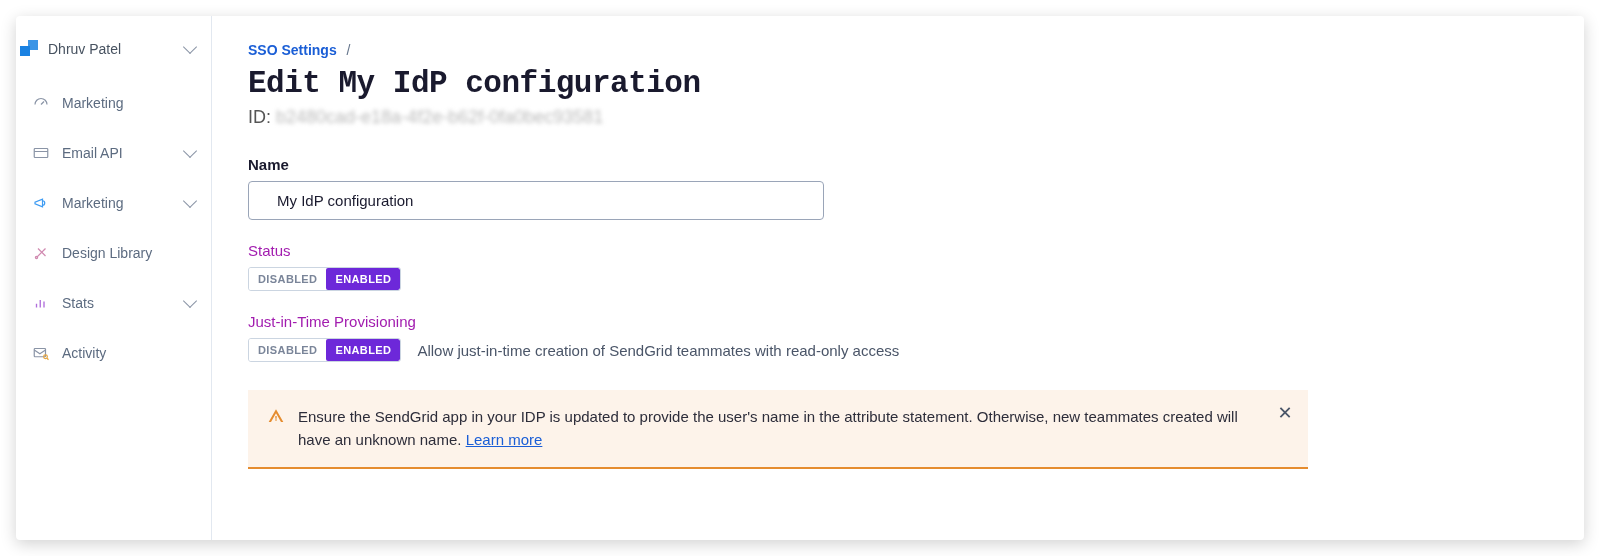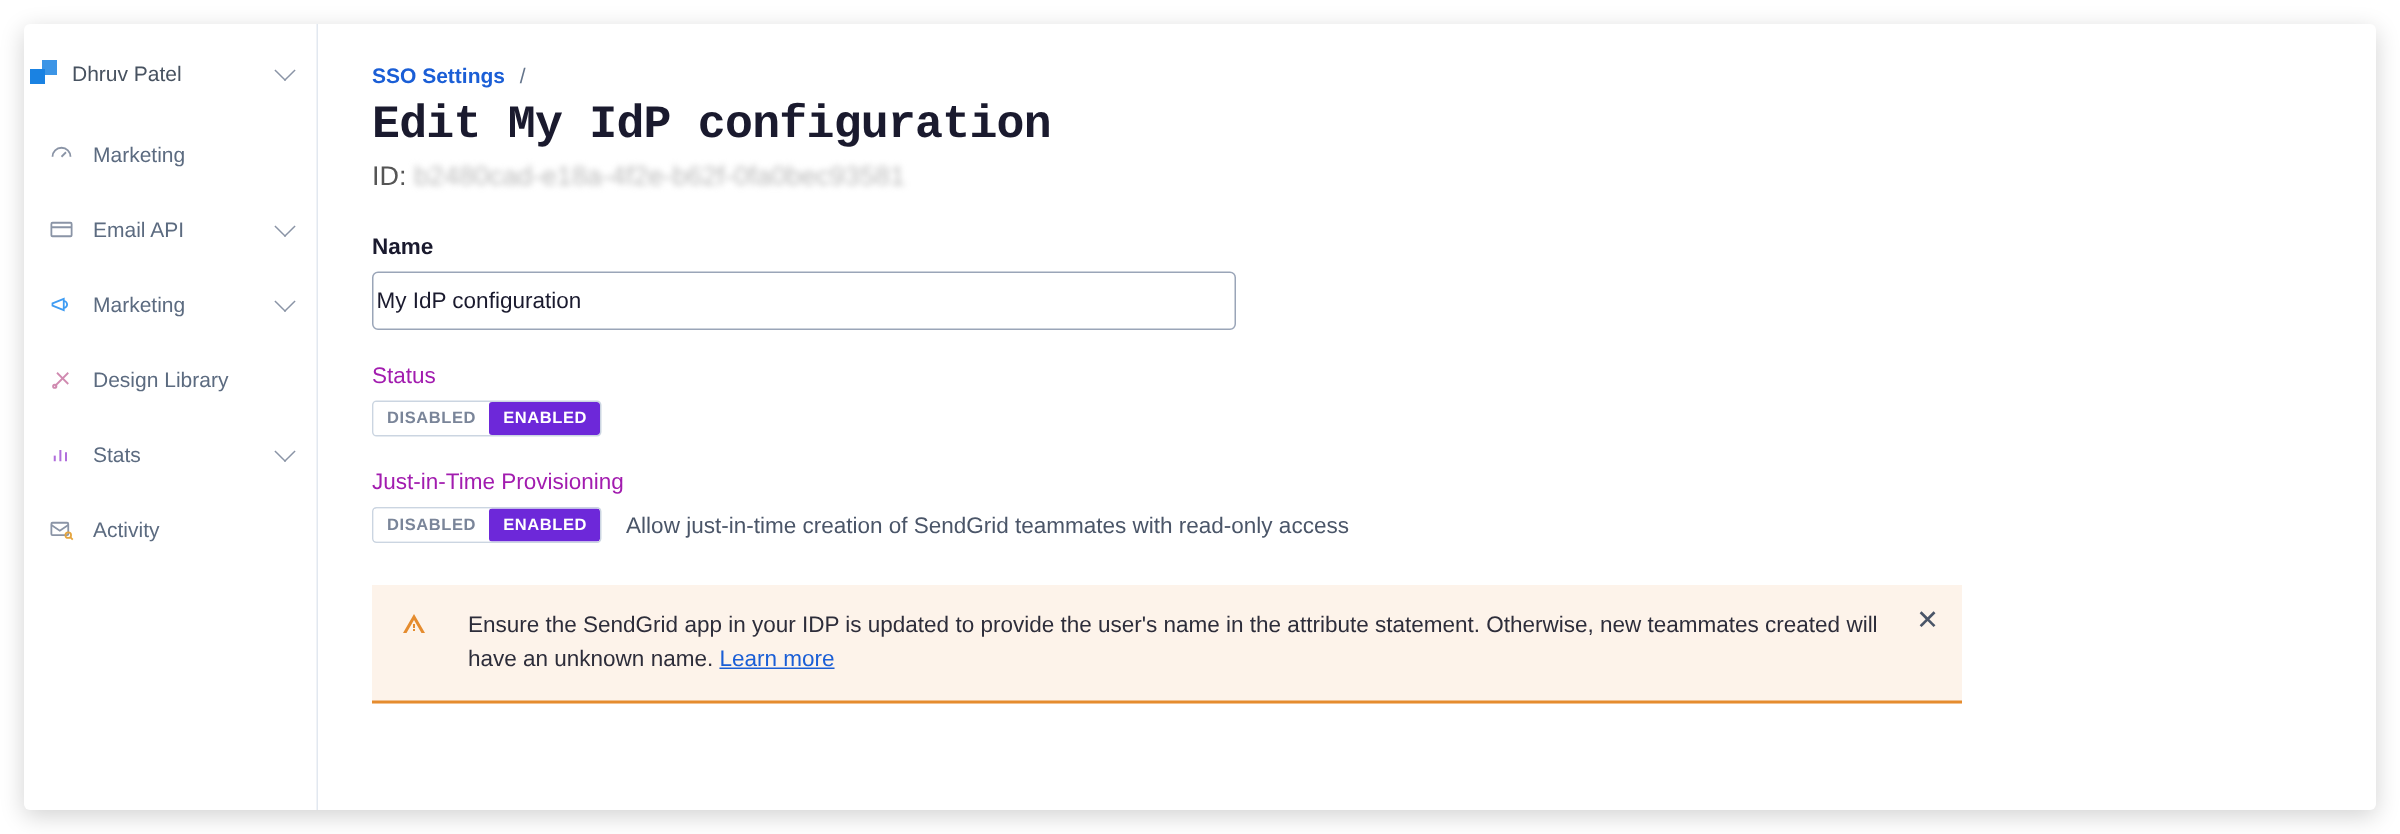--- a/index.html
+++ b/index.html
@@ -116,21 +116,21 @@
     .form-label {
       display: block;
       font-size: 15px;
       font-weight: 700;
       color: #1a1a2e;
       margin-bottom: 8px;
     }
     .form-label.normal { font-weight: 400; color: #a21caf; }
     .text-input {
       width: 576px;
-      padding: 10px 2px;
+      padding: 10px 28px;
       font-size: 15px;
       border: 1px solid #9aa5b8;
       border-radius: 4px;
       color: #1a1a2e;
       outline: none;
     }
     .toggle-row { display: flex; align-items: center; gap: 16px; }
     .toggle {
       display: inline-flex;
       border: 1px solid #cbd5e1;
@@ -155,21 +155,21 @@
       font-size: 15px;
       color: #4a5568;
     }
     .alert {
       margin-top: 28px;
       background: #fdf3ea;
       border-bottom: 2px solid #e58c2f;
       padding: 16px 44px 16px 20px;
       position: relative;
       display: flex;
-      gap: 28px;
+      gap: 14px;
       width: 1060px;
     }
     .alert-icon {
       width: 16px;
       height: 16px;
       flex-shrink: 0;
       margin-top: 2px;
     }
     .alert-text {
       font-size: 15px;

